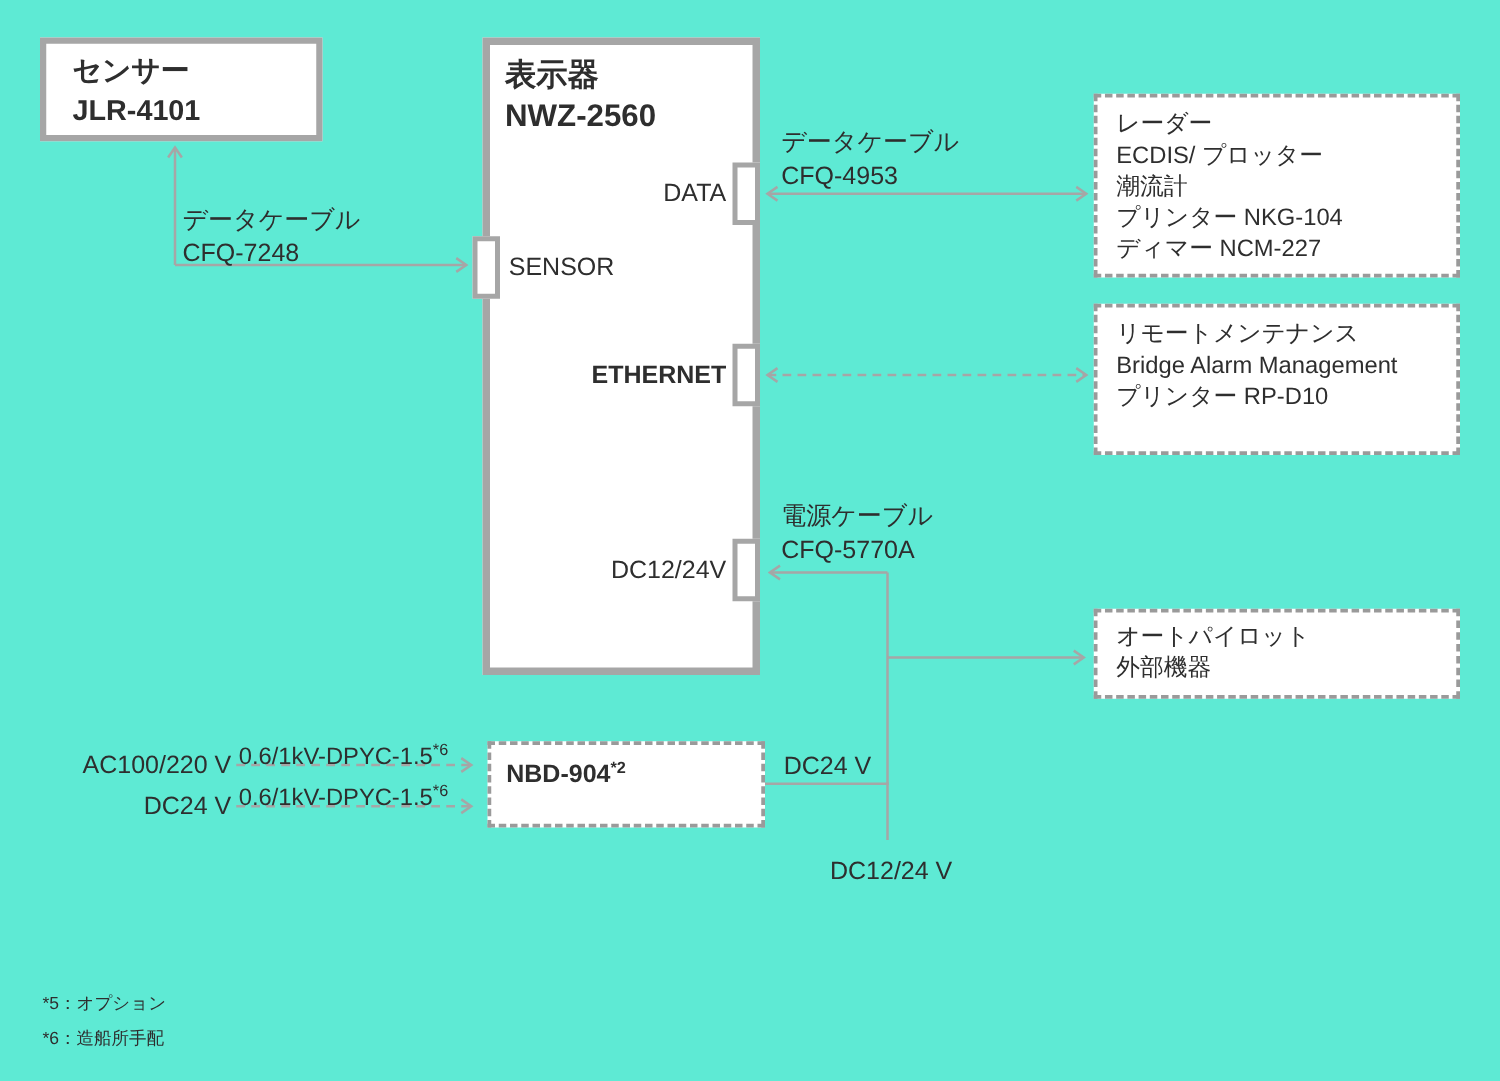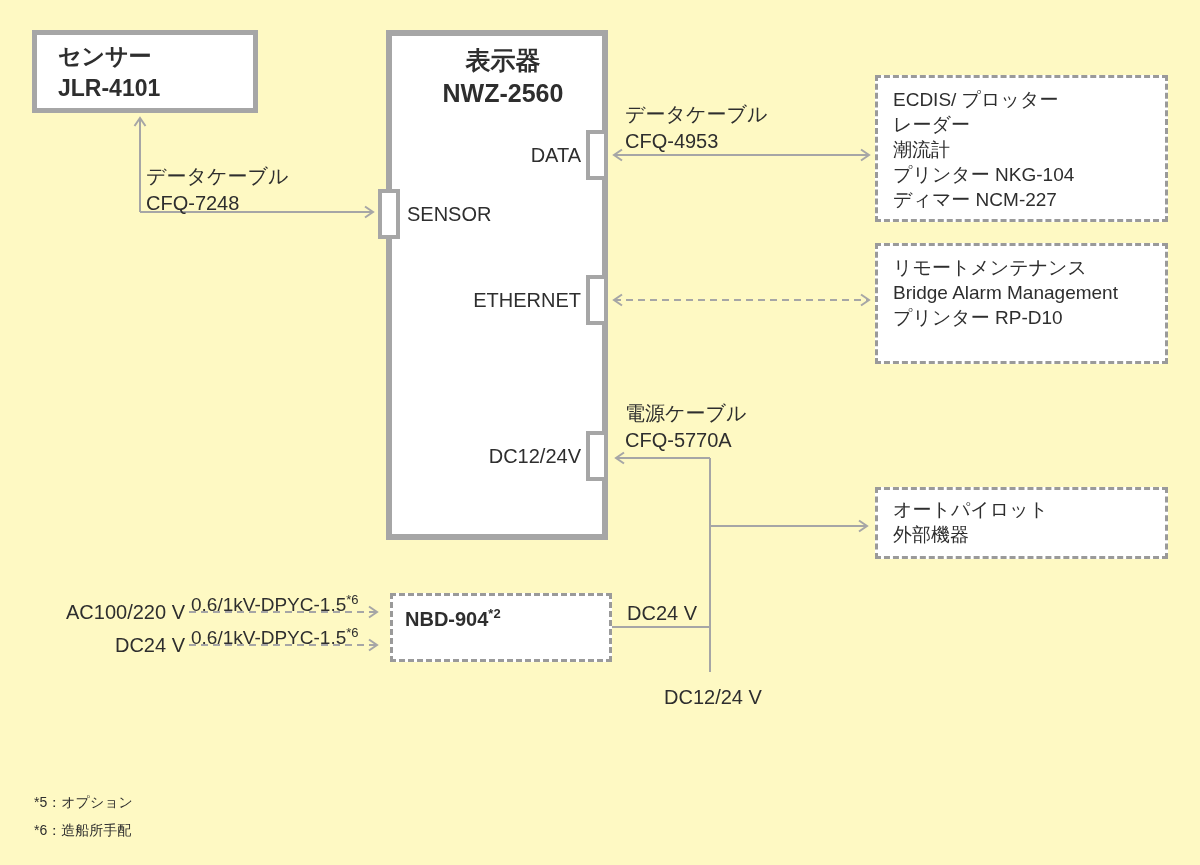--- a/index.html
+++ b/index.html
@@ -1,24 +1,24 @@
 <!DOCTYPE html>
 <html><head>
 <meta charset="utf-8">
 <style>
   html,body{margin:0;padding:0;background:#fff;}
   #canvas{
-    position:relative;width:1200px;height:865px;background:#fef9c3;overflow:hidden;
+    position:relative;width:1200px;height:865px;background:#5eead4;overflow:hidden;
     font-family:"Liberation Sans","DejaVu Sans",sans-serif;color:#2e2e2e;
   }
   #canvas *{box-sizing:border-box;}
   .abs{position:absolute;}
   
   .unit-box{border:5px solid #a6a6a6;background:#fff;}
-  .unit-box.thick{border-width:6px;text-align:center;}
+  .unit-box.thick{border-width:6px;}
   .unit-title{font-weight:bold;font-size:23px;line-height:32px;white-space:nowrap;}
   .unit-title.big{font-size:25px;line-height:33px;}
   
   .dash-box{border:3px dashed #9a9a9a;background:#fff;padding:9px 14px 0 15px;}
   .dash-box .item{font-size:19px;line-height:25px;white-space:nowrap;}
   .psu-box{border:3px dashed #9a9a9a;background:#fff;padding:4px 10px 0 12px;}
   .psu-box .line{font-weight:bold;font-size:20px;line-height:28px;white-space:nowrap;}
   
   .port{border:4px solid #a6a6a6;background:#fff;width:22px;height:50px;}
   
@@ -67,39 +67,39 @@
     <div class="unit-title big">NWZ-2560</div>
   </div>
 
   <div class="abs port" style="left:378px;top:189px;"></div>
   <div class="abs port" style="left:586px;top:130px;"></div>
   <div class="abs port" style="left:586px;top:275px;"></div>
   <div class="abs port" style="left:586px;top:431px;"></div>
 
   <div class="abs port-lbl" style="left:407px;top:201px;">SENSOR</div>
   <div class="abs port-lbl alignr" style="left:431px;top:142px;width:150px;text-align:right;">DATA</div>
-  <div class="abs port-lbl alignr" style="left:431px;top:287px;width:150px;">ETHERNET</div>
+  <div class="abs port-lbl alignr" style="left:431px;top:287px;width:150px;font-weight:bold;">ETHERNET</div>
   <div class="abs port-lbl alignr" style="left:431px;top:443px;width:150px;">DC12/24V</div>
 
   <div class="abs lbl" style="left:146px;top:163px;">
     <span class="row">データケーブル</span>
     <span class="row">CFQ-7248</span>
   </div>
   <div class="abs lbl" style="left:625px;top:101px;">
     <span class="row">データケーブル</span>
     <span class="row">CFQ-4953</span>
   </div>
   <div class="abs lbl" style="left:625px;top:400px;">
     <span class="row">電源ケーブル</span>
     <span class="row">CFQ-5770A</span>
   </div>
 
   <div class="abs dash-box" style="left:875px;top:75px;width:293px;height:147px;">
+    <div class="item">レーダー</div>
     <div class="item">ECDIS/ プロッター</div>
-    <div class="item">レーダー</div>
     <div class="item">潮流計</div>
     <div class="item">プリンター NKG-104</div>
     <div class="item">ディマー NCM-227</div>
   </div>
 
   <div class="abs dash-box" style="left:875px;top:243px;width:293px;height:121px;">
     <div class="item">リモートメンテナンス</div>
     <div class="item">Bridge Alarm Management</div>
     <div class="item">プリンター RP-D10</div>
   </div>

